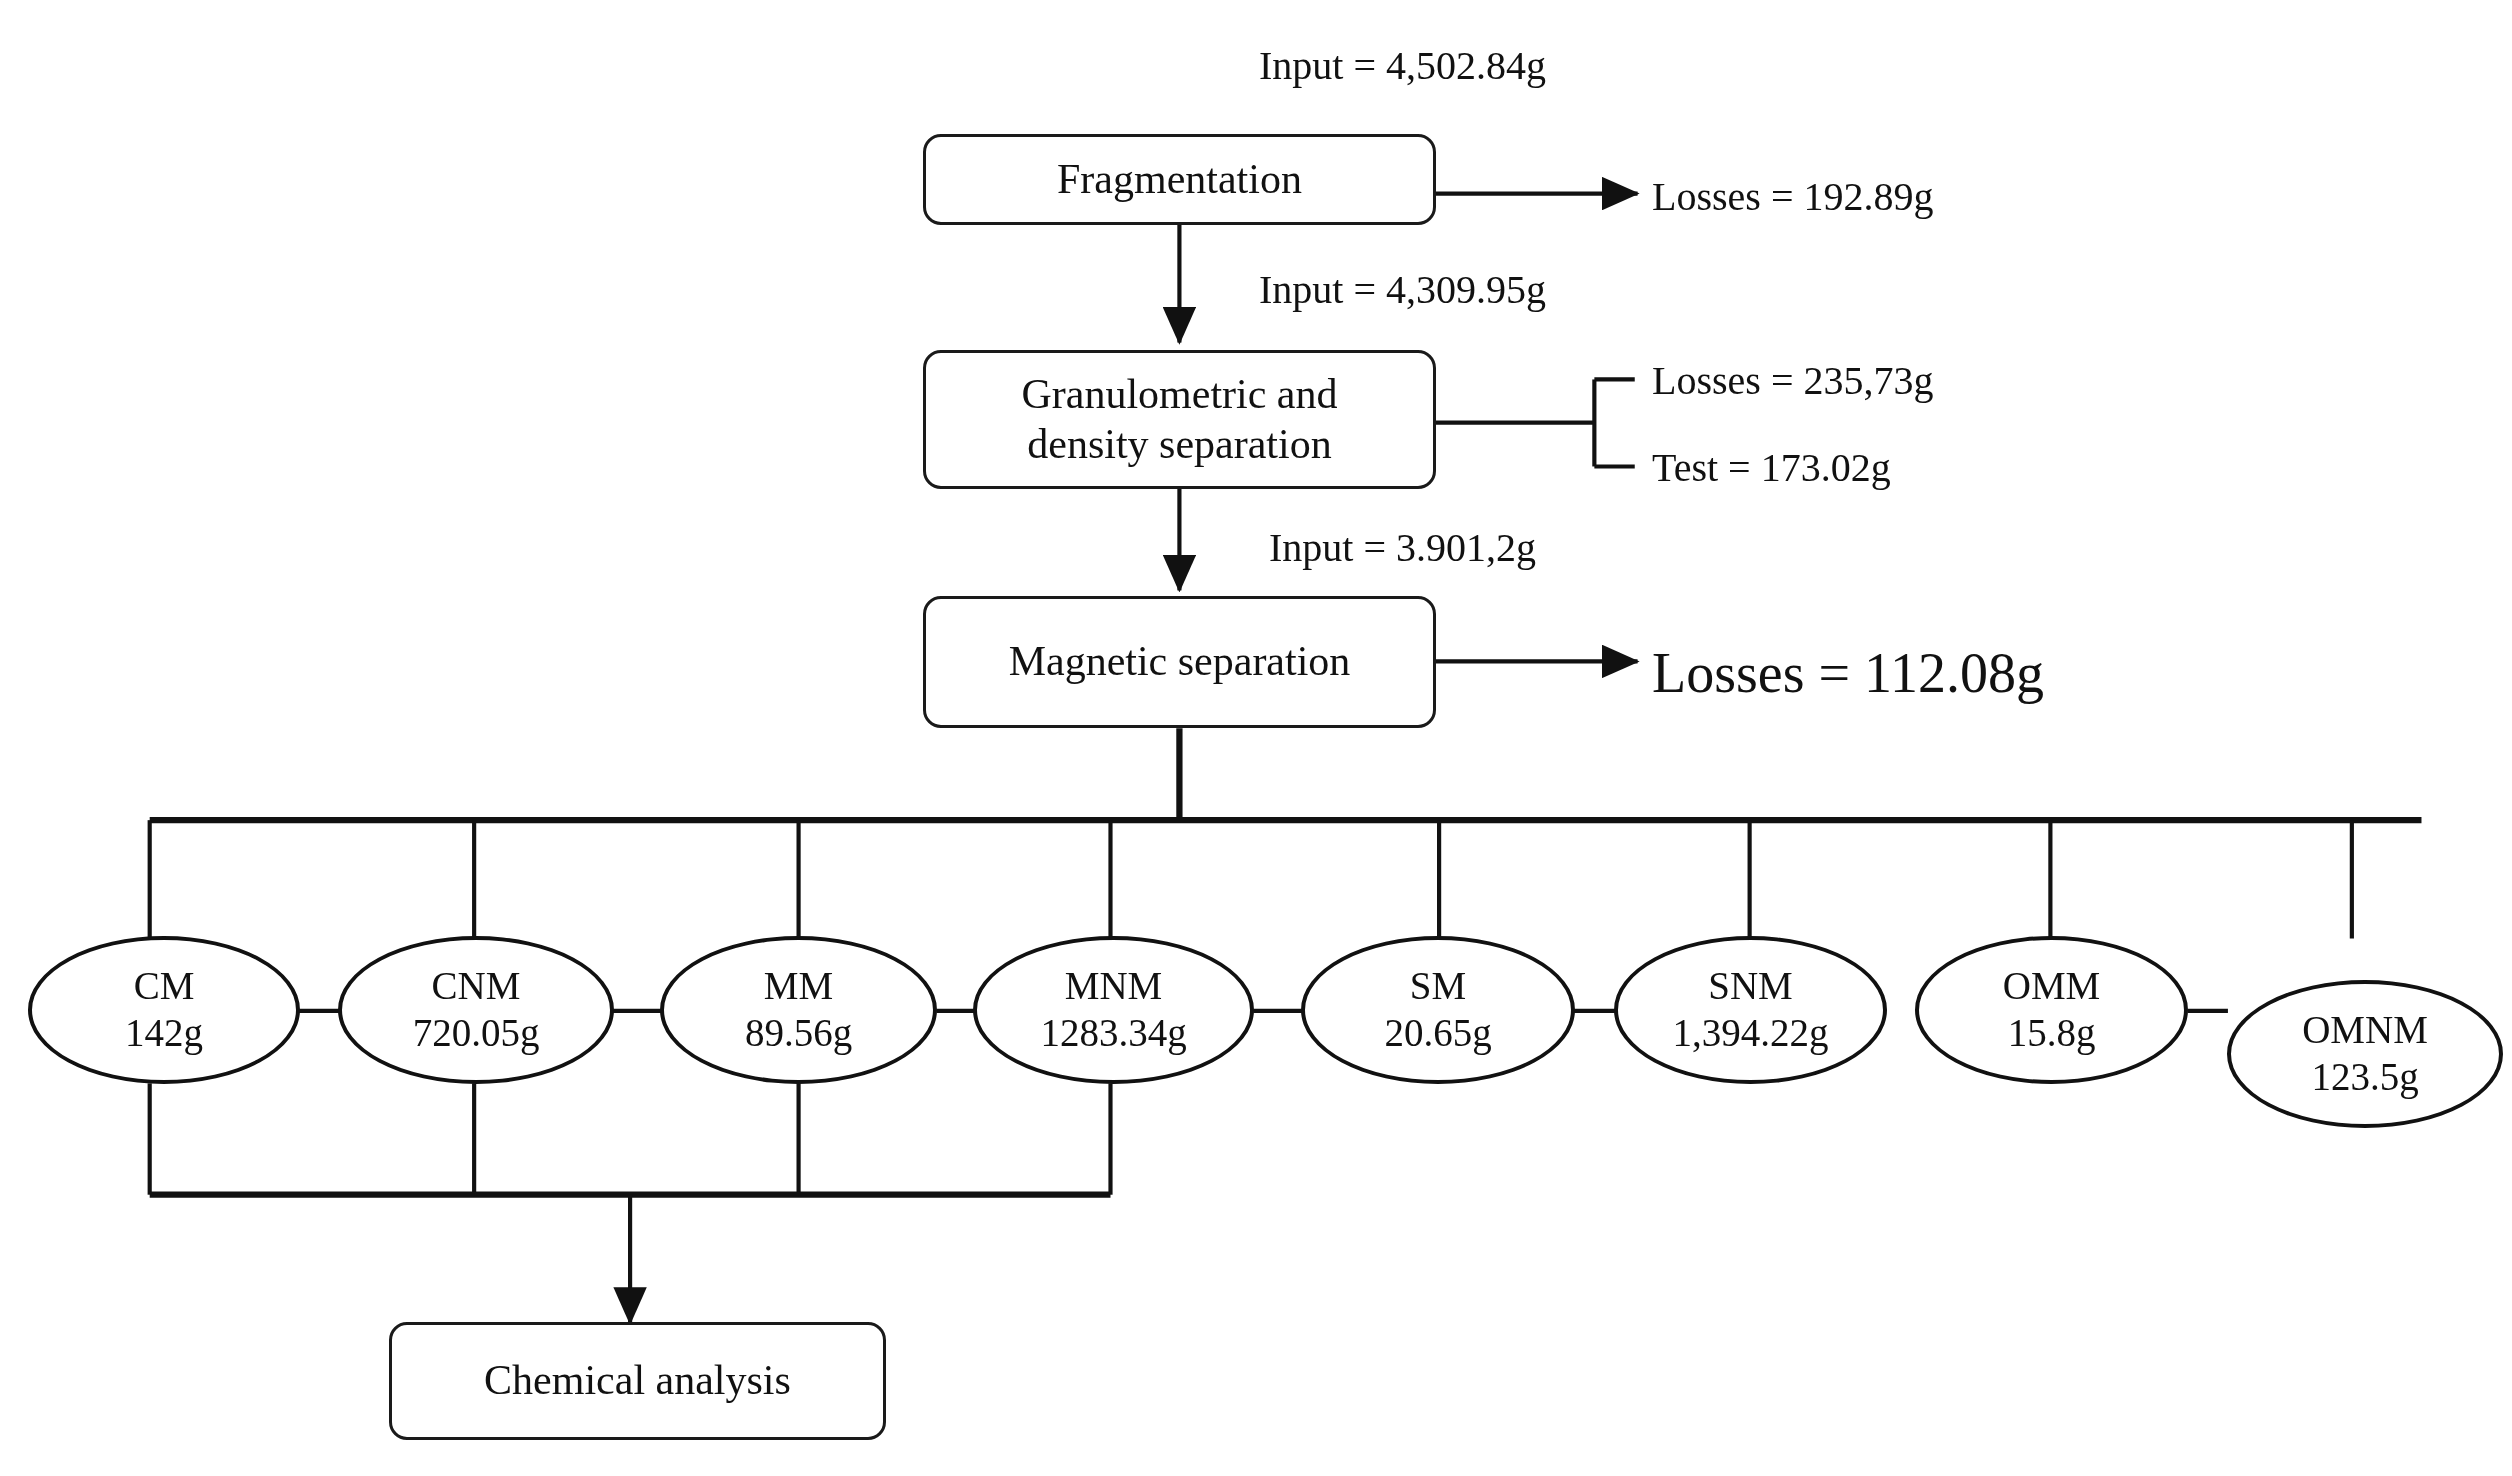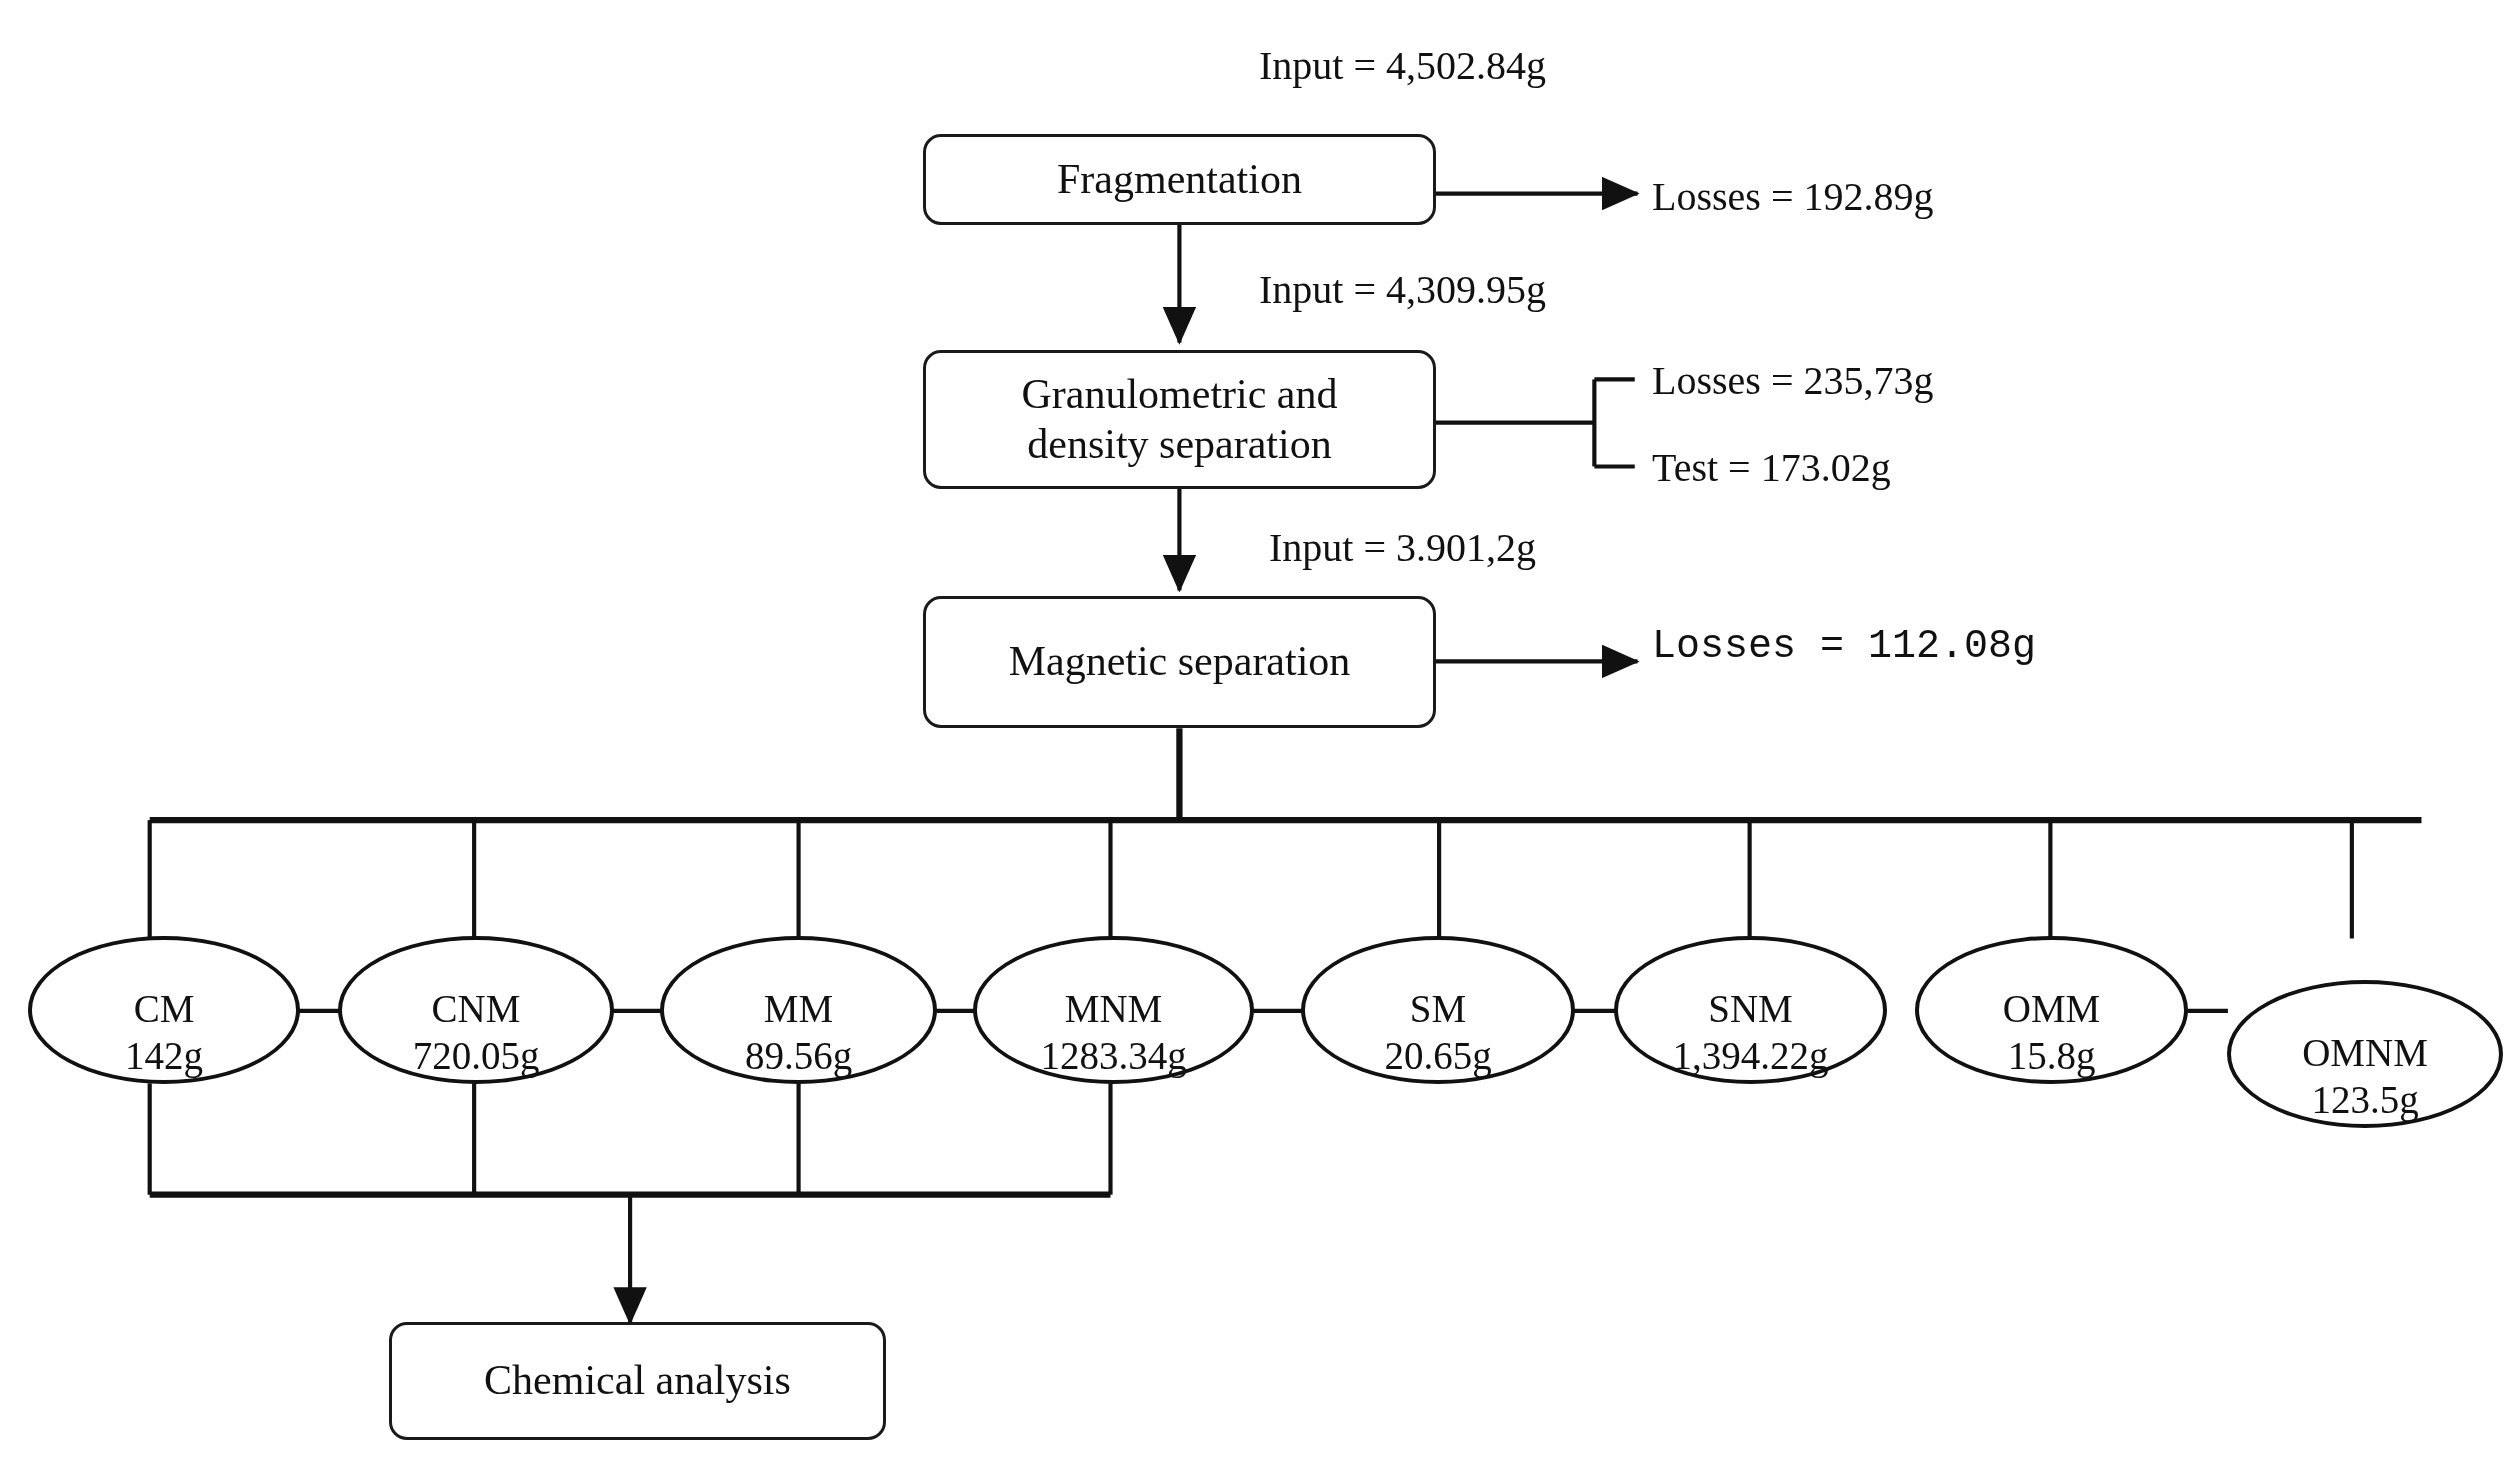--- a/index.html
+++ b/index.html
@@ -49,21 +49,21 @@
   
   .ellipse-node {
     position: absolute;
     box-sizing: border-box;
     border: 4.2px solid #111111;
     border-radius: 50%;
     background: #ffffff;
     display: flex;
     flex-direction: column;
     align-items: center;
-    justify-content: flex-end;
+    justify-content: center;
     text-align: center;
     color: #111111;
     line-height: 1.2;
     z-index: 3;
   }
   .ellipse-code { display: block; }
   .ellipse-mass { display: block; }
 
   
   .anno {
@@ -133,21 +133,21 @@
   <div class="anno" style="left:1652px; top:173px; font-size:40px;">Losses = 192.89g</div>
 
   <div class="anno" style="left:1259px; top:266px; font-size:40px;">Input = 4,309.95g</div>
 
   <div class="anno" style="left:1652px; top:357px; font-size:40px;">Losses = 235,73g</div>
 
   <div class="anno" style="left:1652px; top:444px; font-size:40px;">Test = 173.02g</div>
 
   <div class="anno" style="left:1269px; top:524px; font-size:40px;">Input = 3.901,2g</div>
 
-  <div class="anno" style="left:1652px; top:624px; font-size:40px;font-family:Liberation Mono, monospace;">Losses = 112.08g</div>
+  <div class="anno" style="left:1652px; top:641px; font-size:56px;">Losses = 112.08g</div>
 
   <div class="proc-box" style="left:923px; top:134px; width:513px; height:91px; font-size:42px;">
     <span class="proc-label">Fragmentation</span>
   </div>
 
   <div class="proc-box" style="left:923px; top:350px; width:513px; height:139px; font-size:42px;">
     <span class="proc-label">Granulometric and
 density separation</span>
   </div>
 

